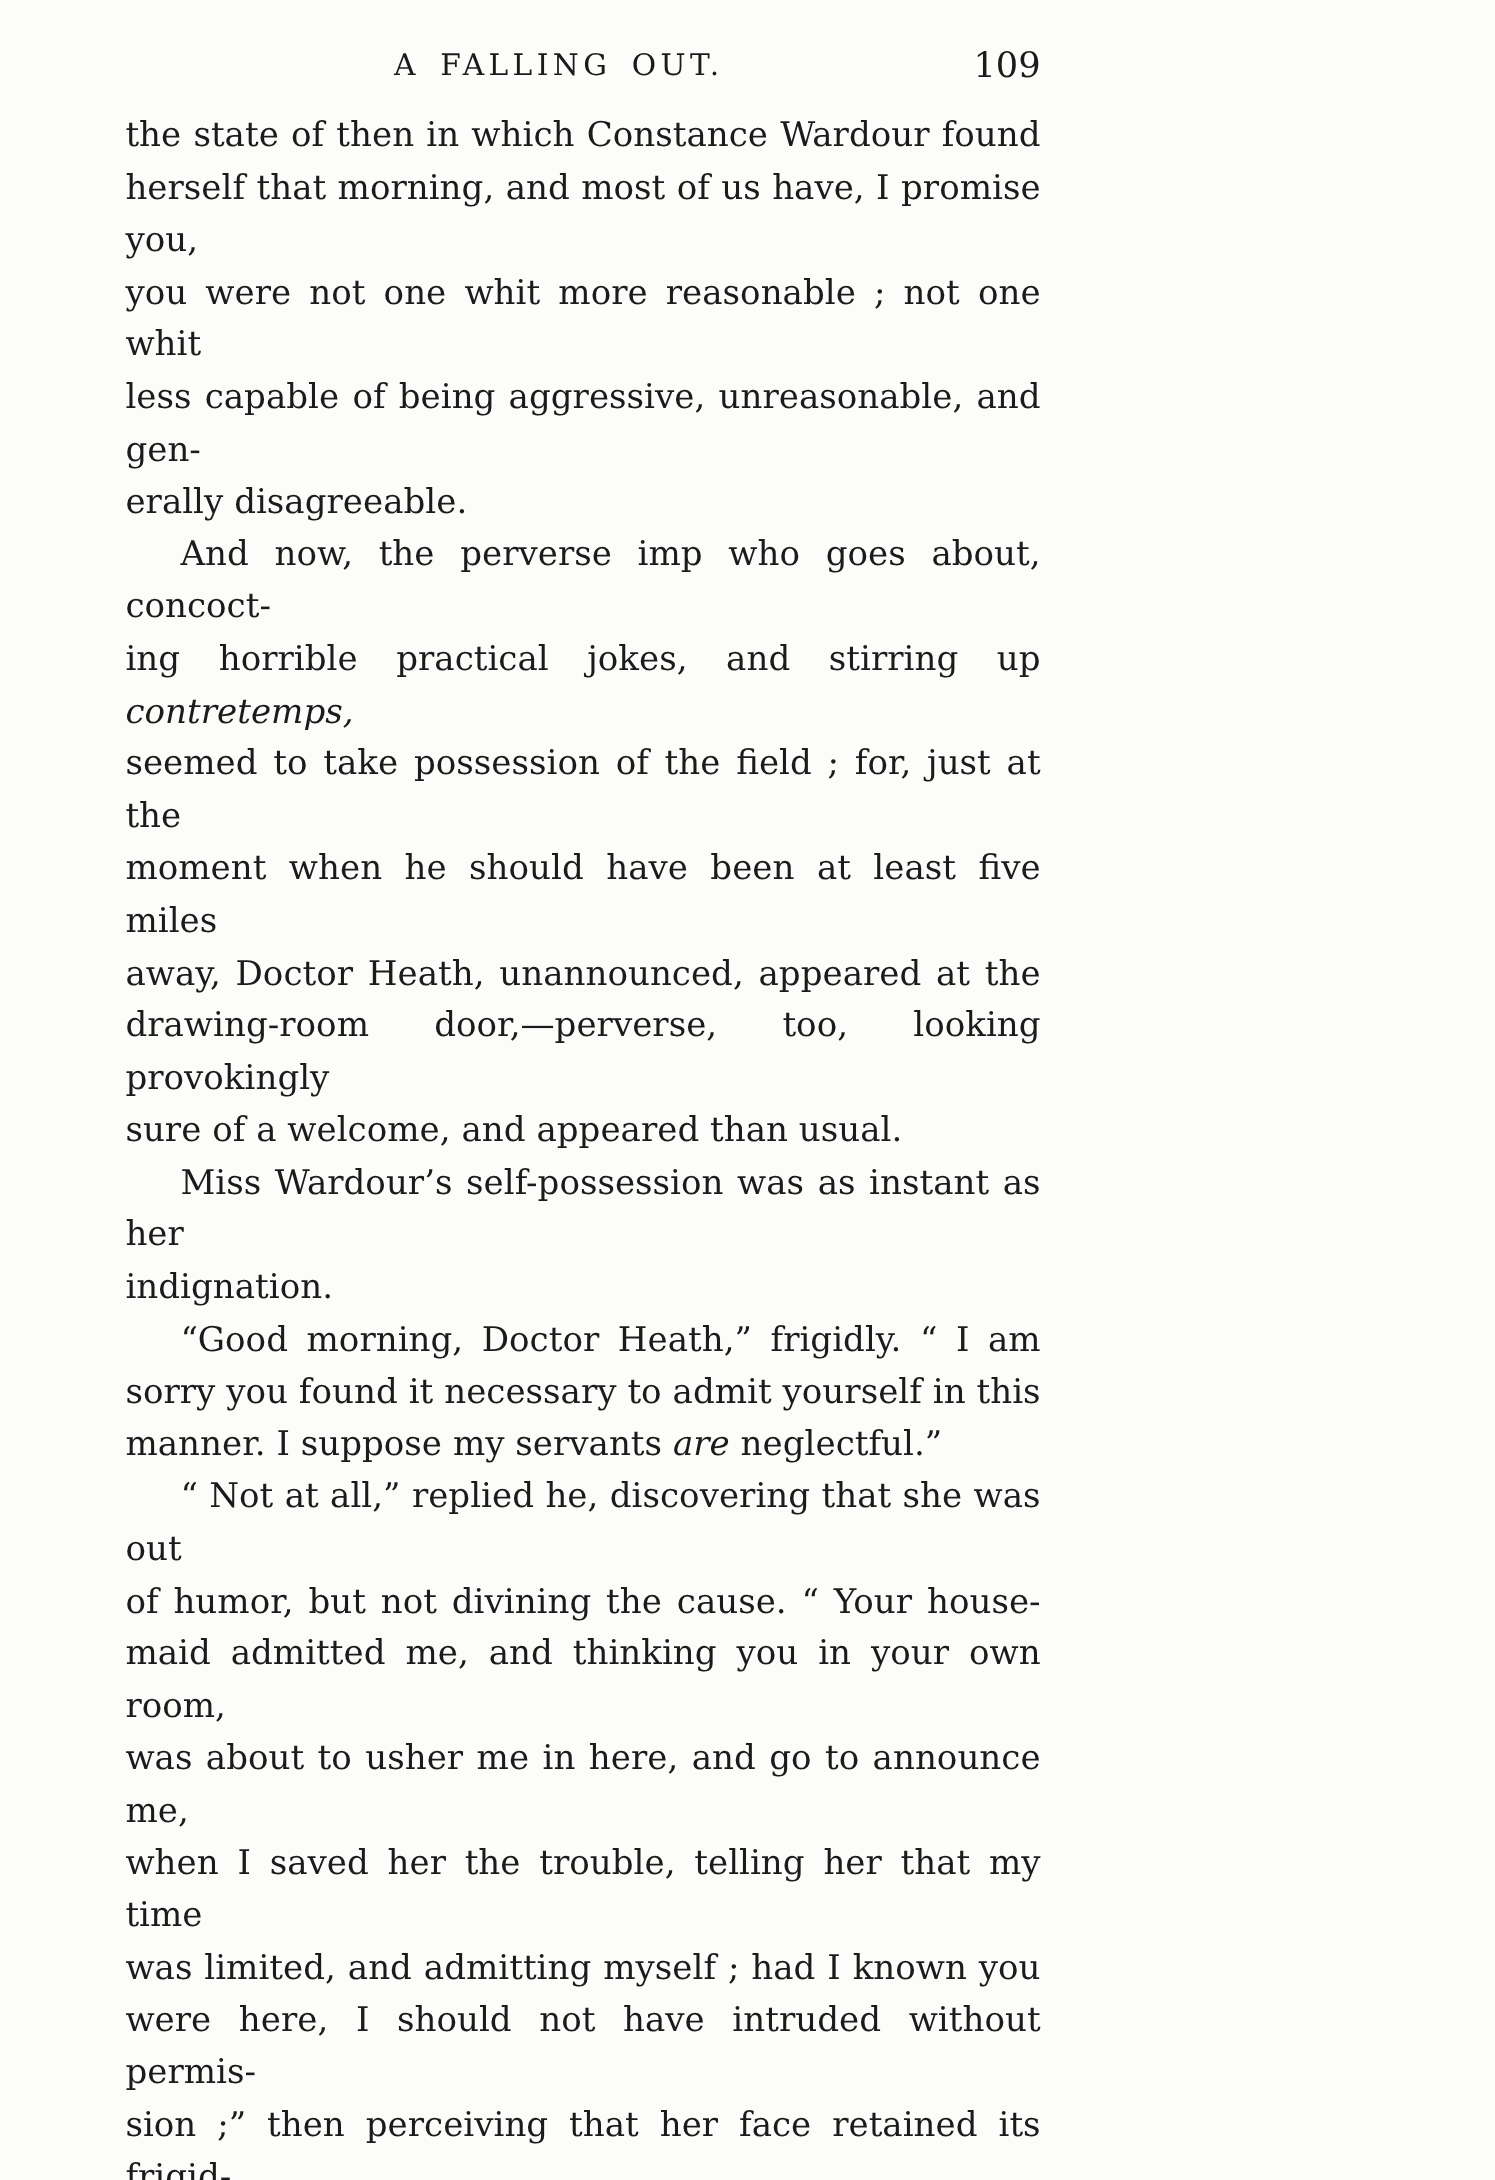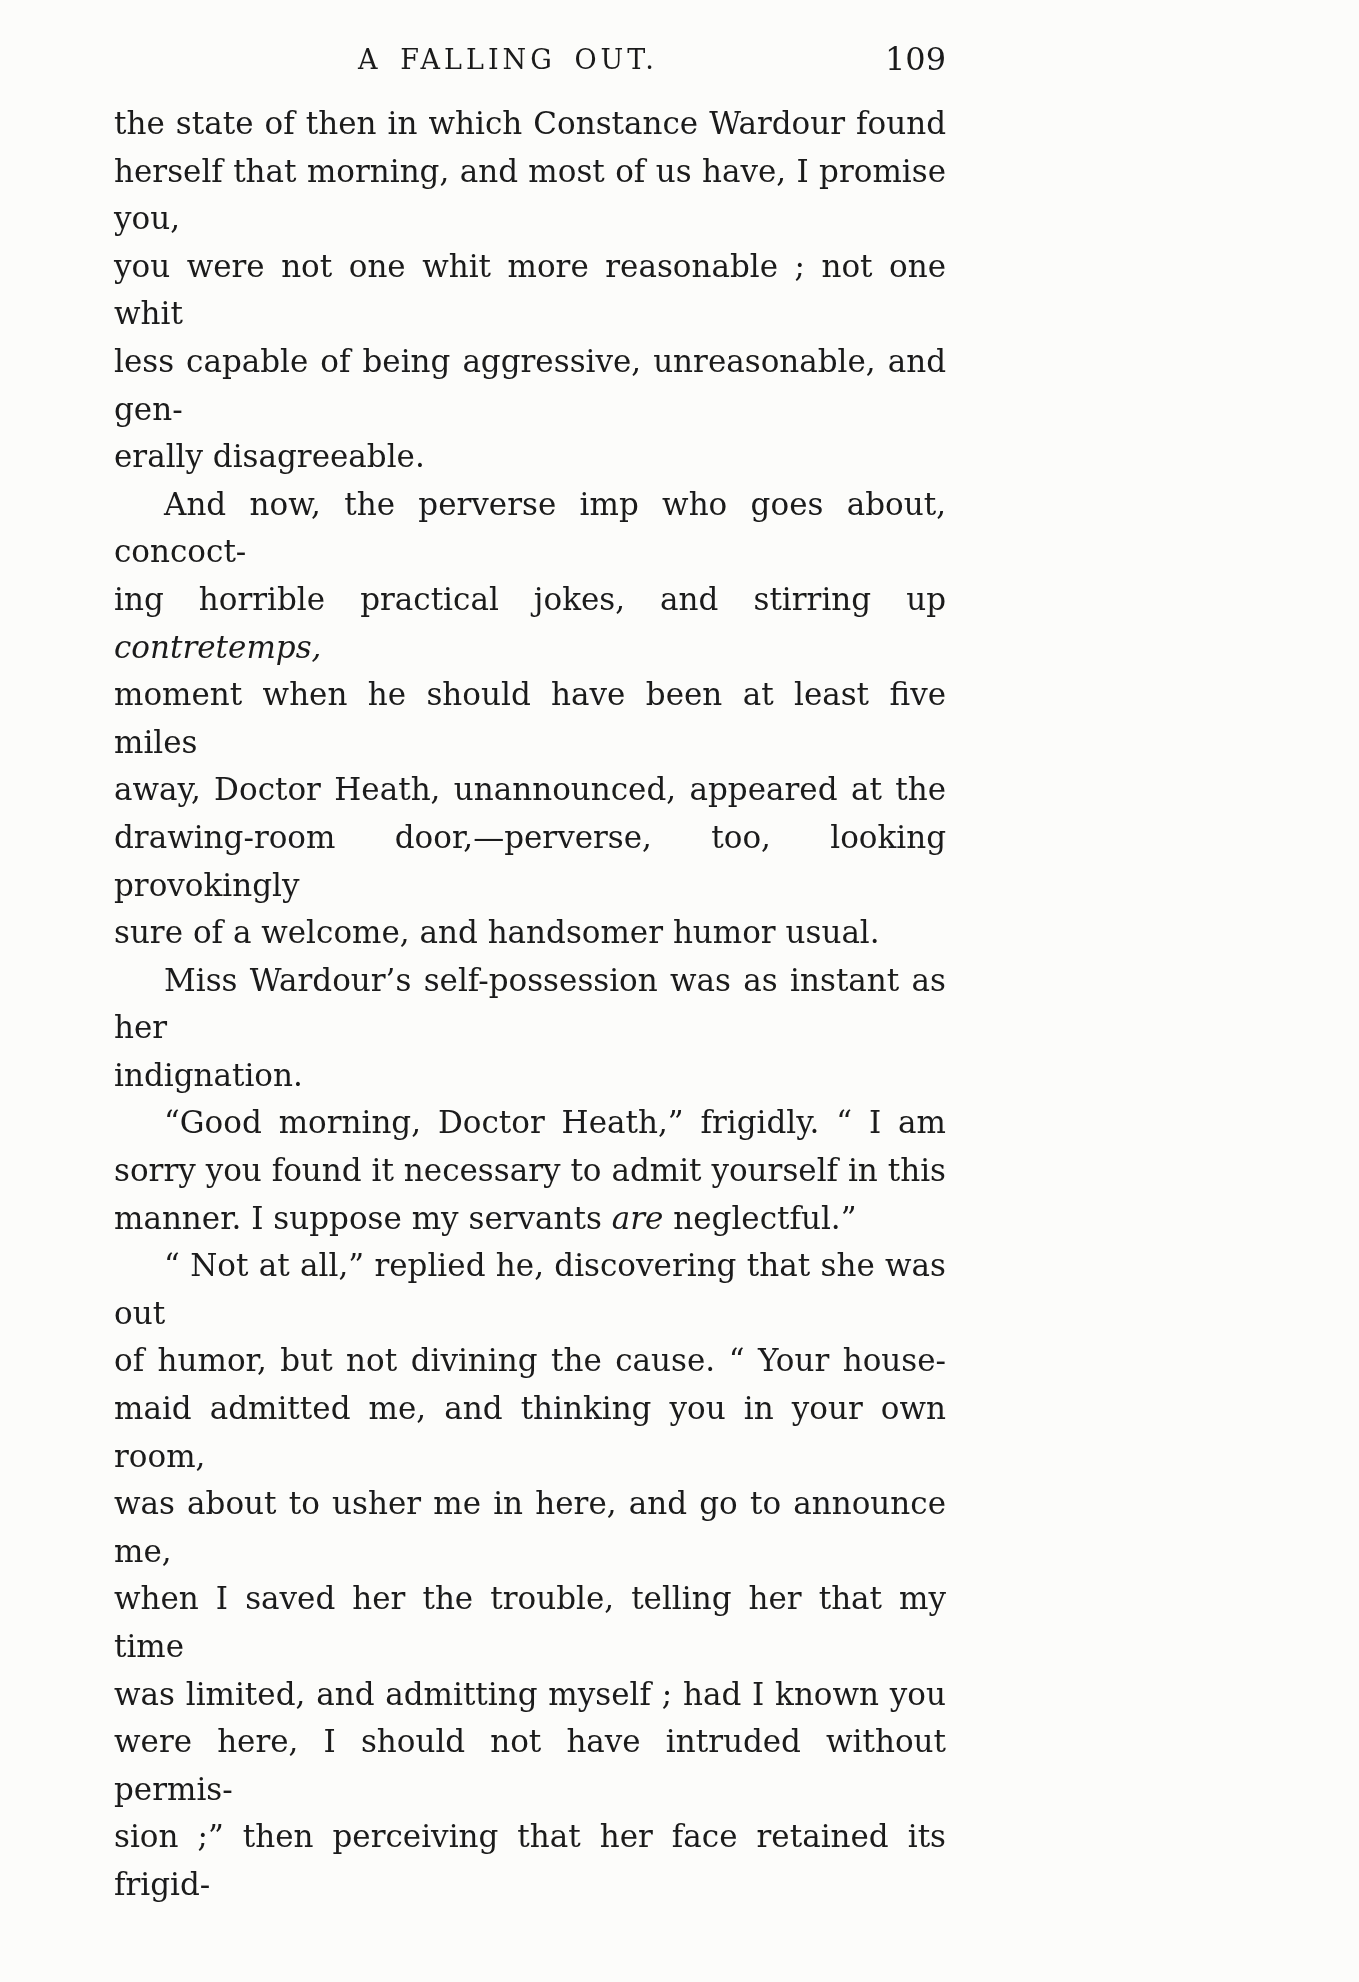--- a/index.html
+++ b/index.html
@@ -74,24 +74,25 @@
       <div class="page-number">109</div>
     </div>
     <div class="body-text">
         <div class="line"><span>the state of then in which Constance Wardour found</span></div>
         <div class="line"><span>herself that morning, and most of us have, I promise you,</span></div>
         <div class="line"><span>you were not one whit more reasonable ; not one whit</span></div>
         <div class="line"><span>less capable of being aggressive, unreasonable, and gen-</span></div>
         <div class="line last"><span>erally disagreeable.</span></div>
         <div class="line indent"><span>And now, the perverse imp who goes about, concoct-</span></div>
         <div class="line"><span>ing horrible practical jokes, and stirring up </span><i>contretemps,</i></div>
+        <div class="line"><span>seemed to take possession of the field ; for, just at the</span></div>
         <div class="line"><span>moment when he should have been at least five miles</span></div>
         <div class="line"><span>away, Doctor Heath, unannounced, appeared at the</span></div>
         <div class="line"><span>drawing-room door,—perverse, too, looking provokingly</span></div>
-        <div class="line last"><span>sure of a welcome, and handsomer humor usual.</span></div>
+        <div class="line last"><span>sure of a welcome, and appeared than usual.</span></div>
         <div class="line indent"><span>Miss Wardour’s self-possession was as instant as her</span></div>
         <div class="line last"><span>indignation.</span></div>
         <div class="line indent"><span>“Good morning, Doctor Heath,” frigidly.  “ I am</span></div>
         <div class="line"><span>sorry you found it necessary to admit yourself in this</span></div>
         <div class="line last"><span>manner.  I suppose my servants </span><i>are</i><span> neglectful.”</span></div>
         <div class="line indent"><span>“ Not at all,” replied he, discovering that she was out</span></div>
         <div class="line"><span>of humor, but not divining the cause.  “ Your house-</span></div>
         <div class="line"><span>maid admitted me, and thinking you in your own room,</span></div>
         <div class="line"><span>was about to usher me in here, and go to announce me,</span></div>
         <div class="line"><span>when I saved her the trouble, telling her that my time</span></div>

